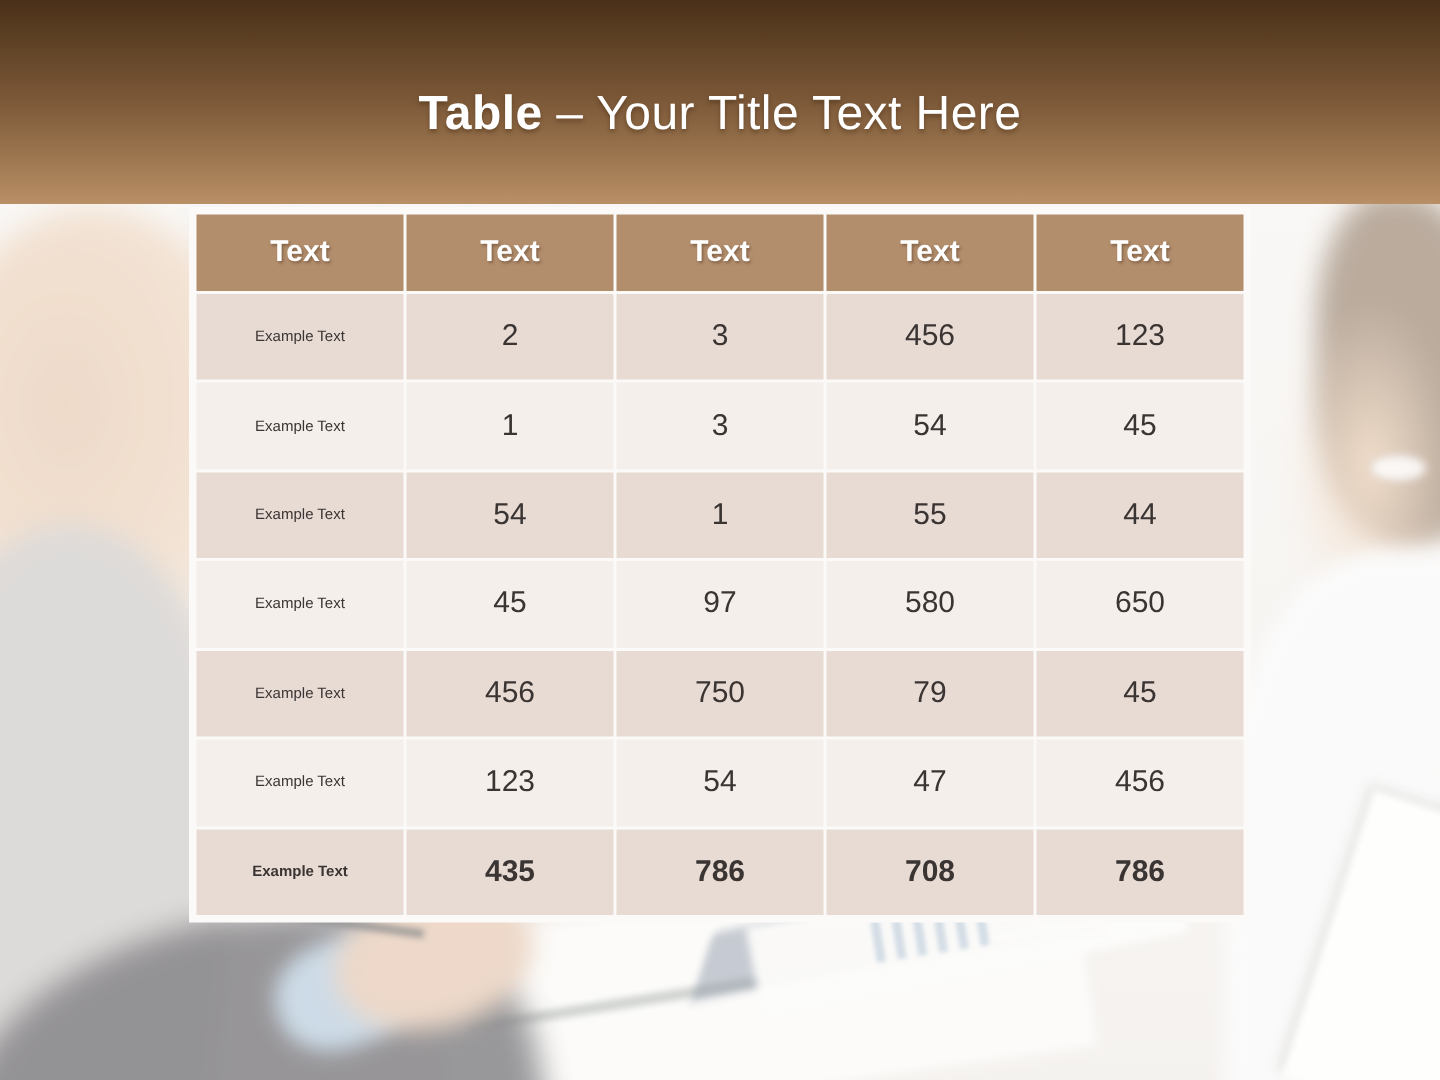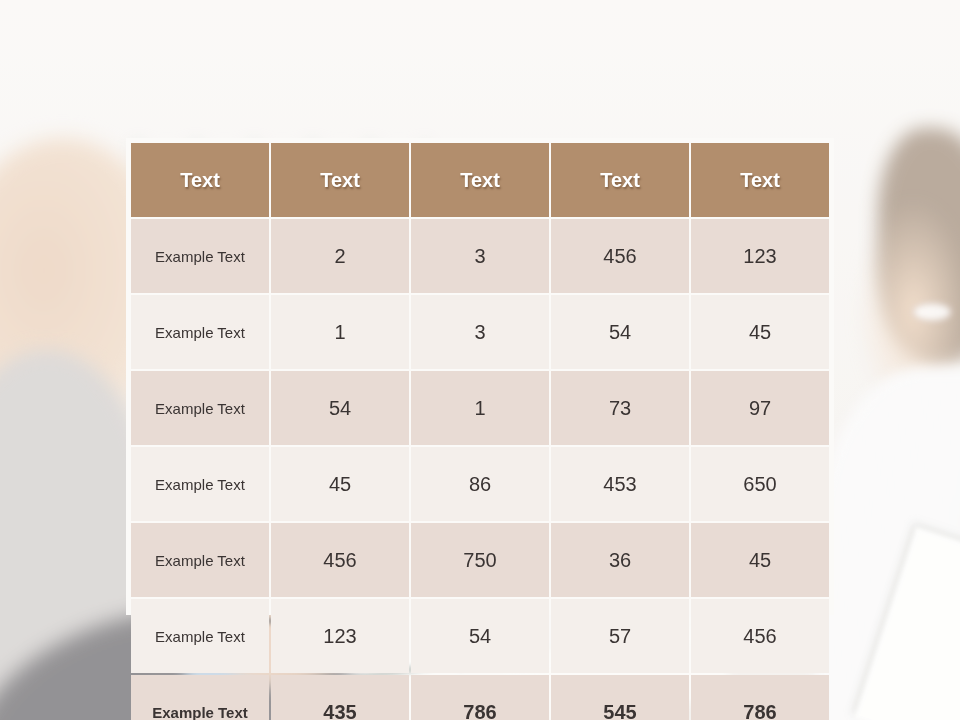--- a/index.html
+++ b/index.html
@@ -66,31 +66,31 @@
   
   .table-outer{
     position:absolute;left:126px;top:138px;width:708px;height:477px;
     background:var(--table-border,#fbfaf8);padding:3px;box-sizing:border-box;
   }
   table.slide-table{
     width:100%;height:100%;border-collapse:separate;border-spacing:2px;
     table-layout:fixed;
   }
   .slide-table th,.slide-table td{
-    text-align:center;vertical-align:middle;height:74px;padding:0 1px;overflow:hidden;
+    text-align:center;vertical-align:middle;height:51px;padding:0 1px;overflow:hidden;
   }
   .slide-table th{
     background:var(--header-bg,#b28e6d);color:var(--header-text,#ffffff);
     font-size:20px;font-weight:700;
     text-shadow:1px 1.5px 2px rgba(92,62,38,.55);
   }
   .slide-table tr.row-odd td{background:var(--row-odd,#e8dbd4);}
   .slide-table tr.row-even td{background:var(--row-even,#f4efeb);}
   .slide-table td{color:var(--body-text,#3a3433);}
-  .slide-table td.label-cell{font-size:15px;margin-top:48px;}
+  .slide-table td.label-cell{font-size:10px;margin-top:48px;}
   .slide-table td.num-cell{font-size:20px;}
   .slide-table tr.row-bold td{font-weight:700;}
 </style>
 </head>
 <body>
 
 <div class="slide">
 
   <div class="photo">
     <div class="ph-window"></div>
@@ -107,20 +107,25 @@
     <div class="ph-hand"></div>
     <div class="ph-pen"></div>
     <div class="ph-hair"></div>
     <div class="ph-face"></div>
     <div class="ph-mouth"></div>
     <div class="ph-shirt"></div>
     <div class="ph-laptop"></div>
     <div class="ph-wash"></div>
   </div>
 
+  <div class="banner">
+    <div class="slide-title">
+      <span class="t-bold">Table</span><span>– Your Title Text Here</span>
+    </div>
+  </div>
 
   <div class="table-outer">
     <table class="slide-table">
       <thead>
         <tr id="header-row">
             <th>Text</th>
             <th>Text</th>
             <th>Text</th>
             <th>Text</th>
             <th>Text</th>
@@ -138,48 +143,48 @@
             <td class="label-cell">Example Text</td>
             <td class="num-cell">1</td>
             <td class="num-cell">3</td>
             <td class="num-cell">54</td>
             <td class="num-cell">45</td>
           </tr>
           <tr class="row-odd">
             <td class="label-cell">Example Text</td>
             <td class="num-cell">54</td>
             <td class="num-cell">1</td>
-            <td class="num-cell">73</td>
-            <td class="num-cell">97</td>
+            <td class="num-cell">55</td>
+            <td class="num-cell">44</td>
           </tr>
           <tr class="row-even">
             <td class="label-cell">Example Text</td>
             <td class="num-cell">45</td>
-            <td class="num-cell">86</td>
-            <td class="num-cell">453</td>
+            <td class="num-cell">97</td>
+            <td class="num-cell">580</td>
             <td class="num-cell">650</td>
           </tr>
           <tr class="row-odd">
             <td class="label-cell">Example Text</td>
             <td class="num-cell">456</td>
             <td class="num-cell">750</td>
-            <td class="num-cell">36</td>
+            <td class="num-cell">79</td>
             <td class="num-cell">45</td>
           </tr>
           <tr class="row-even">
             <td class="label-cell">Example Text</td>
             <td class="num-cell">123</td>
             <td class="num-cell">54</td>
-            <td class="num-cell">57</td>
+            <td class="num-cell">47</td>
             <td class="num-cell">456</td>
           </tr>
           <tr class="row-odd row-bold">
             <td class="label-cell">Example Text</td>
             <td class="num-cell">435</td>
             <td class="num-cell">786</td>
-            <td class="num-cell">545</td>
+            <td class="num-cell">708</td>
             <td class="num-cell">786</td>
           </tr>
         </tbody>
     </table>
   </div>
 
 </div>
 
 </body></html>

